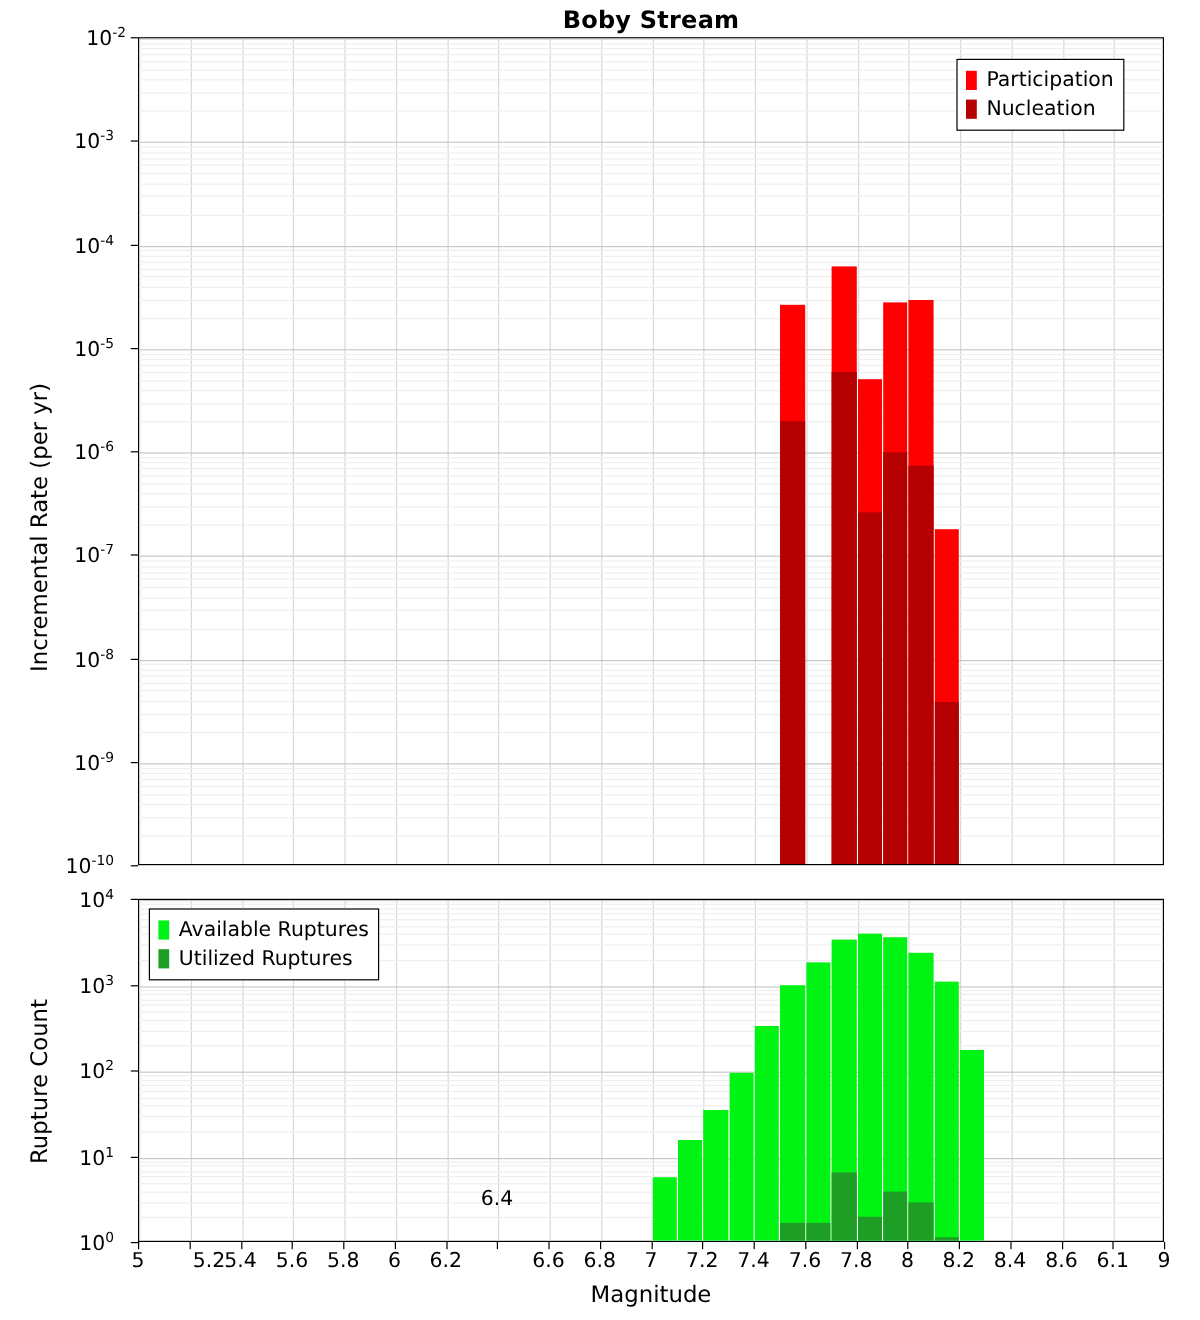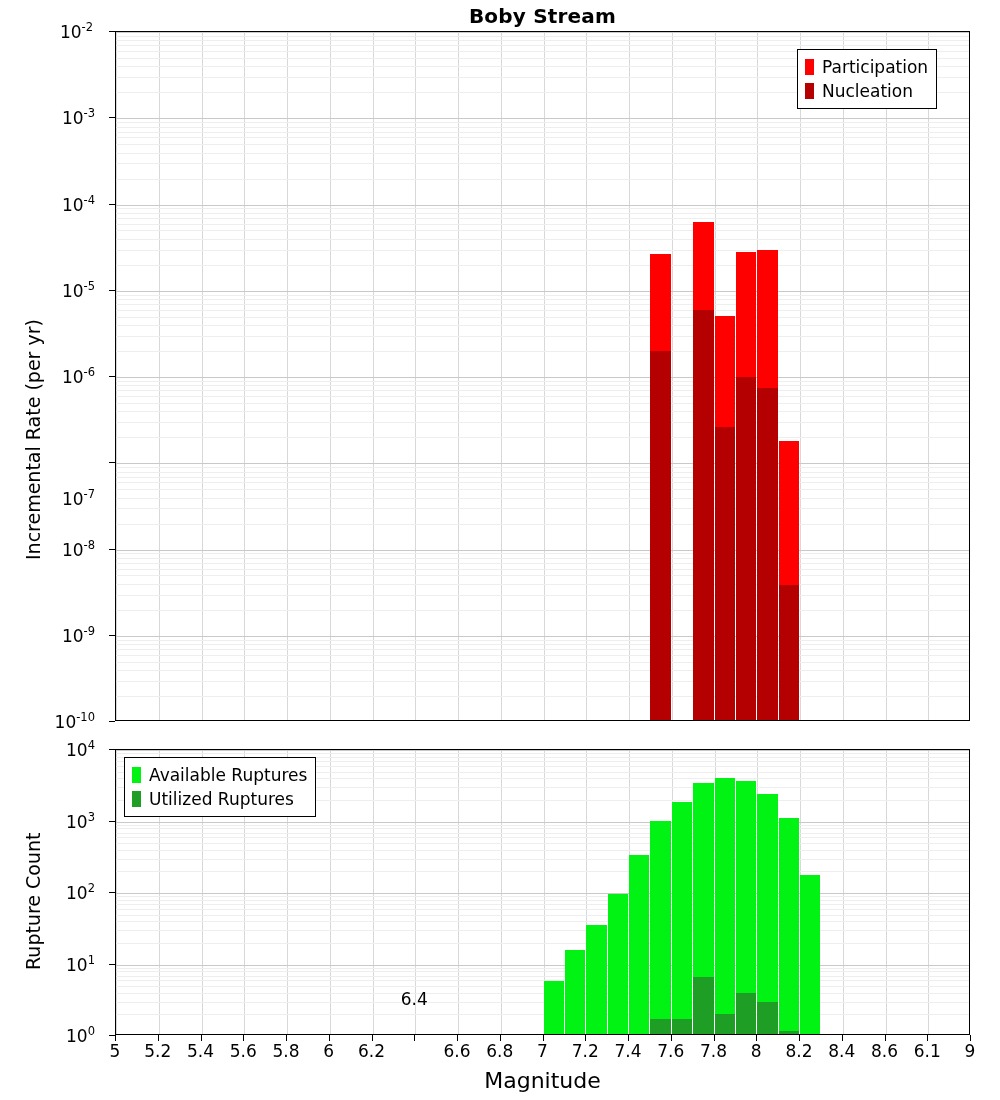--- a/index.html
+++ b/index.html
@@ -40,21 +40,21 @@
     font-size: 19px;
     white-space: nowrap;
   }
 
   .xlabel {
     position: absolute;
     left: 115px;
     top: 1068px;
     width: 855px;
     text-align: center;
-    font-size: 22px;
+    font-size: 19px;
   }
 
   
   .panel {
     position: absolute;
     box-sizing: border-box;
     border: 1px solid #000000;
     background: #ffffff;
     overflow: hidden;
   }
@@ -380,41 +380,41 @@
       <div class="tickmark" style="left: 109px; top: 721px; width: 6px; height: 1px;"></div>
       <div class="ytick-wrap" style="top: 623.75px;">
         <div class="ytick" style="right: 10px;">10<span class="sup">-9</span></div>
       </div>
       <div class="tickmark" style="left: 109px; top: 634.75px; width: 6px; height: 1px;"></div>
       <div class="ytick-wrap" style="top: 537.5px;">
         <div class="ytick" style="right: 10px;">10<span class="sup">-8</span></div>
       </div>
       <div class="tickmark" style="left: 109px; top: 548.5px; width: 6px; height: 1px;"></div>
       <div class="ytick-wrap" style="top: 451.25px;">
-        <div class="ytick" style="right: 10px; margin-top: 36px;">10<span class="sup">-7</span></div>
+        <div class="ytick" style="right: 10px;">10<span class="sup">-7</span></div>
       </div>
       <div class="tickmark" style="left: 109px; top: 462.25px; width: 6px; height: 1px;"></div>
       <div class="ytick-wrap" style="top: 365px;">
         <div class="ytick" style="right: 10px;">10<span class="sup">-6</span></div>
       </div>
       <div class="tickmark" style="left: 109px; top: 376px; width: 6px; height: 1px;"></div>
       <div class="ytick-wrap" style="top: 278.75px;">
         <div class="ytick" style="right: 10px;">10<span class="sup">-5</span></div>
       </div>
       <div class="tickmark" style="left: 109px; top: 289.75px; width: 6px; height: 1px;"></div>
       <div class="ytick-wrap" style="top: 192.5px;">
         <div class="ytick" style="right: 10px;">10<span class="sup">-4</span></div>
       </div>
       <div class="tickmark" style="left: 109px; top: 203.5px; width: 6px; height: 1px;"></div>
       <div class="ytick-wrap" style="top: 106.25px;">
         <div class="ytick" style="right: 10px;">10<span class="sup">-3</span></div>
       </div>
       <div class="tickmark" style="left: 109px; top: 117.25px; width: 6px; height: 1px;"></div>
       <div class="ytick-wrap" style="top: 20px;">
-        <div class="ytick" style="right: 12px;">10<span class="sup">-2</span></div>
+        <div class="ytick" style="right: 0;">10<span class="sup">-2</span></div>
       </div>
       <div class="tickmark" style="left: 109px; top: 31px; width: 6px; height: 1px;"></div>
       <div class="ytick-wrap" style="top: 1024px;">
         <div class="ytick" style="right: 10px;">10<span class="sup">0</span></div>
       </div>
       <div class="tickmark" style="left: 109px; top: 1035px; width: 6px; height: 1px;"></div>
       <div class="ytick-wrap" style="top: 952.5px;">
         <div class="ytick" style="right: 10px;">10<span class="sup">1</span></div>
       </div>
       <div class="tickmark" style="left: 109px; top: 963.5px; width: 6px; height: 1px;"></div>
@@ -425,21 +425,21 @@
       <div class="ytick-wrap" style="top: 809.5px;">
         <div class="ytick" style="right: 10px;">10<span class="sup">3</span></div>
       </div>
       <div class="tickmark" style="left: 109px; top: 820.5px; width: 6px; height: 1px;"></div>
       <div class="ytick-wrap" style="top: 738px;">
         <div class="ytick" style="right: 10px;">10<span class="sup">4</span></div>
       </div>
       <div class="tickmark" style="left: 109px; top: 749px; width: 6px; height: 1px;"></div>
       <div class="xtick" style="left: 85px; top: 1041px;">5</div>
       <div class="tickmark" style="left: 115px; top: 1035px; width: 1px; height: 6px;"></div>
-      <div class="xtick" style="left: 127.75px; top: 1041px;">5.2</div>
+      <div class="xtick" style="left: 127.75px; top: 1041px; text-align: right;">5.2</div>
       <div class="tickmark" style="left: 157.75px; top: 1035px; width: 1px; height: 6px;"></div>
       <div class="xtick" style="left: 170.5px; top: 1041px;">5.4</div>
       <div class="tickmark" style="left: 200.5px; top: 1035px; width: 1px; height: 6px;"></div>
       <div class="xtick" style="left: 213.25px; top: 1041px;">5.6</div>
       <div class="tickmark" style="left: 243.25px; top: 1035px; width: 1px; height: 6px;"></div>
       <div class="xtick" style="left: 256px; top: 1041px;">5.8</div>
       <div class="tickmark" style="left: 286px; top: 1035px; width: 1px; height: 6px;"></div>
       <div class="xtick" style="left: 298.75px; top: 1041px;">6</div>
       <div class="tickmark" style="left: 328.75px; top: 1035px; width: 1px; height: 6px;"></div>
       <div class="xtick" style="left: 341.5px; top: 1041px;">6.2</div>

